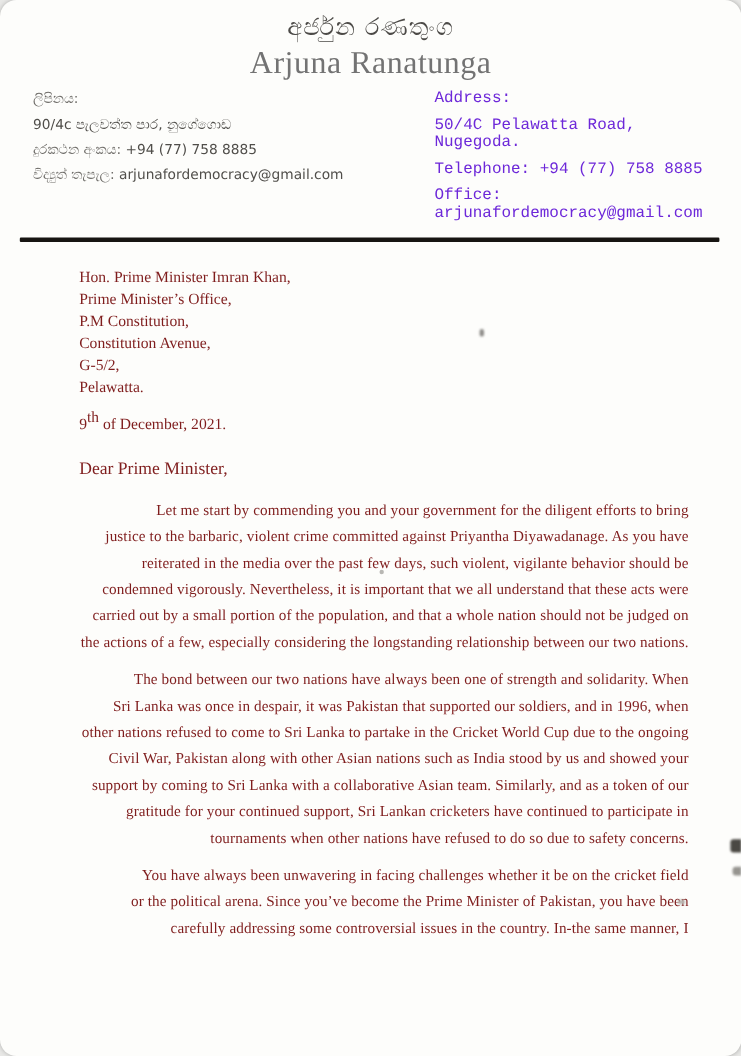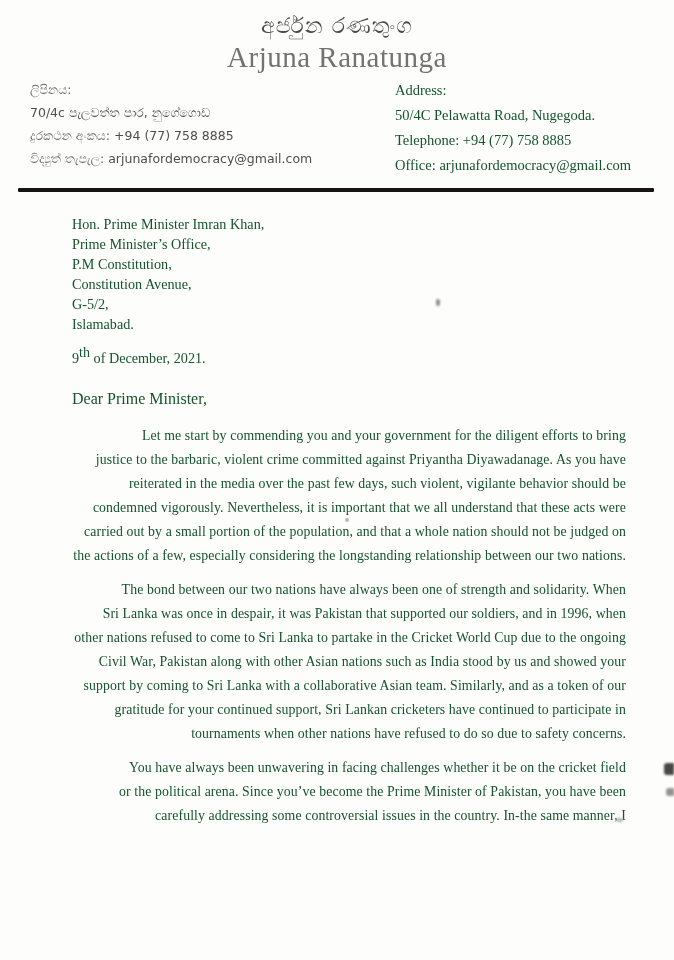--- a/index.html
+++ b/index.html
@@ -4,20 +4,21 @@
 <style>
   html,body{margin:0;padding:0;}
   body{background:#e8e8e6;font-family:"Liberation Serif","DejaVu Serif",serif;}
   .page{
     position:relative;
     width:674px;height:960px;
     background:#fdfdfb;
     overflow:hidden;
     color:#24221f;
     box-shadow:0 0 4px rgba(0,0,0,.25);
+    border-radius:15px;
   }
   
   .lh-name-si{
     padding-top:13px;
     text-align:center;
     font-size:22px;
     letter-spacing:1px;
     color:#4c4a47;
     font-family:"DejaVu Sans","Liberation Sans",sans-serif;
   }
@@ -38,34 +39,35 @@
     width:352px;
     font-family:"DejaVu Sans","Liberation Sans",sans-serif;
     font-size:12.5px;
     color:#6e6c68;
   }
   .lh-col-si .line{margin-bottom:7px;}
   .lh-col-si .val{color:#504e4a;}
   .lh-col-en{
     width:268px;
     font-size:14.5px;
-    color:#14532d;
+    color:#6d28d9;
+    font-family:Liberation Mono, monospace;
   }
   .lh-col-en .line{margin-bottom:8px;}
   .divider{
     margin:6px 20px 0 18px;
     height:4px;
     background:#171512;
     border-radius:1px;
   }
   
   .letter{
     padding:0 48px 0 72px;
     font-size:13.8px;
-    color:#14532d;
+    color:#7f1d1d;
   }
   .recipient{margin-top:22px;line-height:20px;font-size:14.2px;}
   .dateline{margin-top:11px;font-size:14.2px;}
   .dateline sup{font-size:14px;font-family:Liberation Serif, serif;}
   .salutation{margin-top:23px;font-size:16px;}
   .para{
     margin:0;
     margin-top:16px;
     line-height:24px;
     text-indent:47px;
@@ -86,21 +88,21 @@
 <body>
 
 <div class="page">
 
   <div class="lh-name-si">අර්ජුන රණතුංග</div>
   <div class="lh-name-en">Arjuna Ranatunga</div>
 
   <div class="lh-info">
     <div class="lh-col-si">
       <div class="line">ලිපිනය:</div>
-      <div class="line val">70/4c පැලවත්ත පාර, නුගේගොඩ</div>
+      <div class="line val">90/4c පැලවත්ත පාර, නුගේගොඩ</div>
       <div class="line"><span>දුරකථන අංකය:</span> <span class="val">+94 (77) 758 8885</span></div>
       <div class="line"><span>විද්‍යුත් තැපැල:</span> <span class="val">arjunafordemocracy@gmail.com</span></div>
     </div>
 
     <div class="lh-col-en">
       <div class="line">Address:</div>
       <div class="line">50/4C Pelawatta Road, Nugegoda.</div>
       <div class="line"><span>Telephone:</span> <span>+94 (77) 758 8885</span></div>
       <div class="line"><span>Office:</span> <span>arjunafordemocracy@gmail.com</span></div>
     </div>
@@ -109,21 +111,21 @@
   <div class="divider"></div>
 
   <div class="letter">
 
     <div class="recipient">
       <div>Hon. Prime Minister Imran Khan,</div>
       <div>Prime Minister’s Office,</div>
       <div>P.M Constitution,</div>
       <div>Constitution Avenue,</div>
       <div>G-5/2,</div>
-      <div>Islamabad.</div>
+      <div>Pelawatta.</div>
     </div>
 
     <div class="dateline"><span>9</span><sup>th</sup><span> of December, 2021.</span></div>
 
     <div class="salutation">Dear Prime Minister,</div>
 
     <p class="para">Let me start by commending you and your government for the diligent efforts to bring justice to the barbaric, violent crime committed against Priyantha Diyawadanage. As you have reiterated in the media over the past few days, such violent, vigilante behavior should be condemned vigorously. Nevertheless, it is important that we all understand that these acts were carried out by a small portion of the population, and that a whole nation should not be judged on the actions of a few, especially considering the longstanding relationship between our two nations.</p>
     <p class="para">The bond between our two nations have always been one of strength and solidarity. When Sri Lanka was once in despair, it was Pakistan that supported our soldiers, and in 1996, when other nations refused to come to Sri Lanka to partake in the Cricket World Cup due to the ongoing Civil War, Pakistan along with other Asian nations such as India stood by us and showed your support by coming to Sri Lanka with a collaborative Asian team. Similarly, and as a token of our gratitude for your continued support, Sri Lankan cricketers have continued to participate in tournaments when other nations have refused to do so due to safety concerns.</p>
     <p class="para">You have always been unwavering in facing challenges whether it be on the cricket field or the political arena. Since you’ve become the Prime Minister of Pakistan, you have been carefully addressing some controversial issues in the country. In-the same manner, I</p>
   </div>

